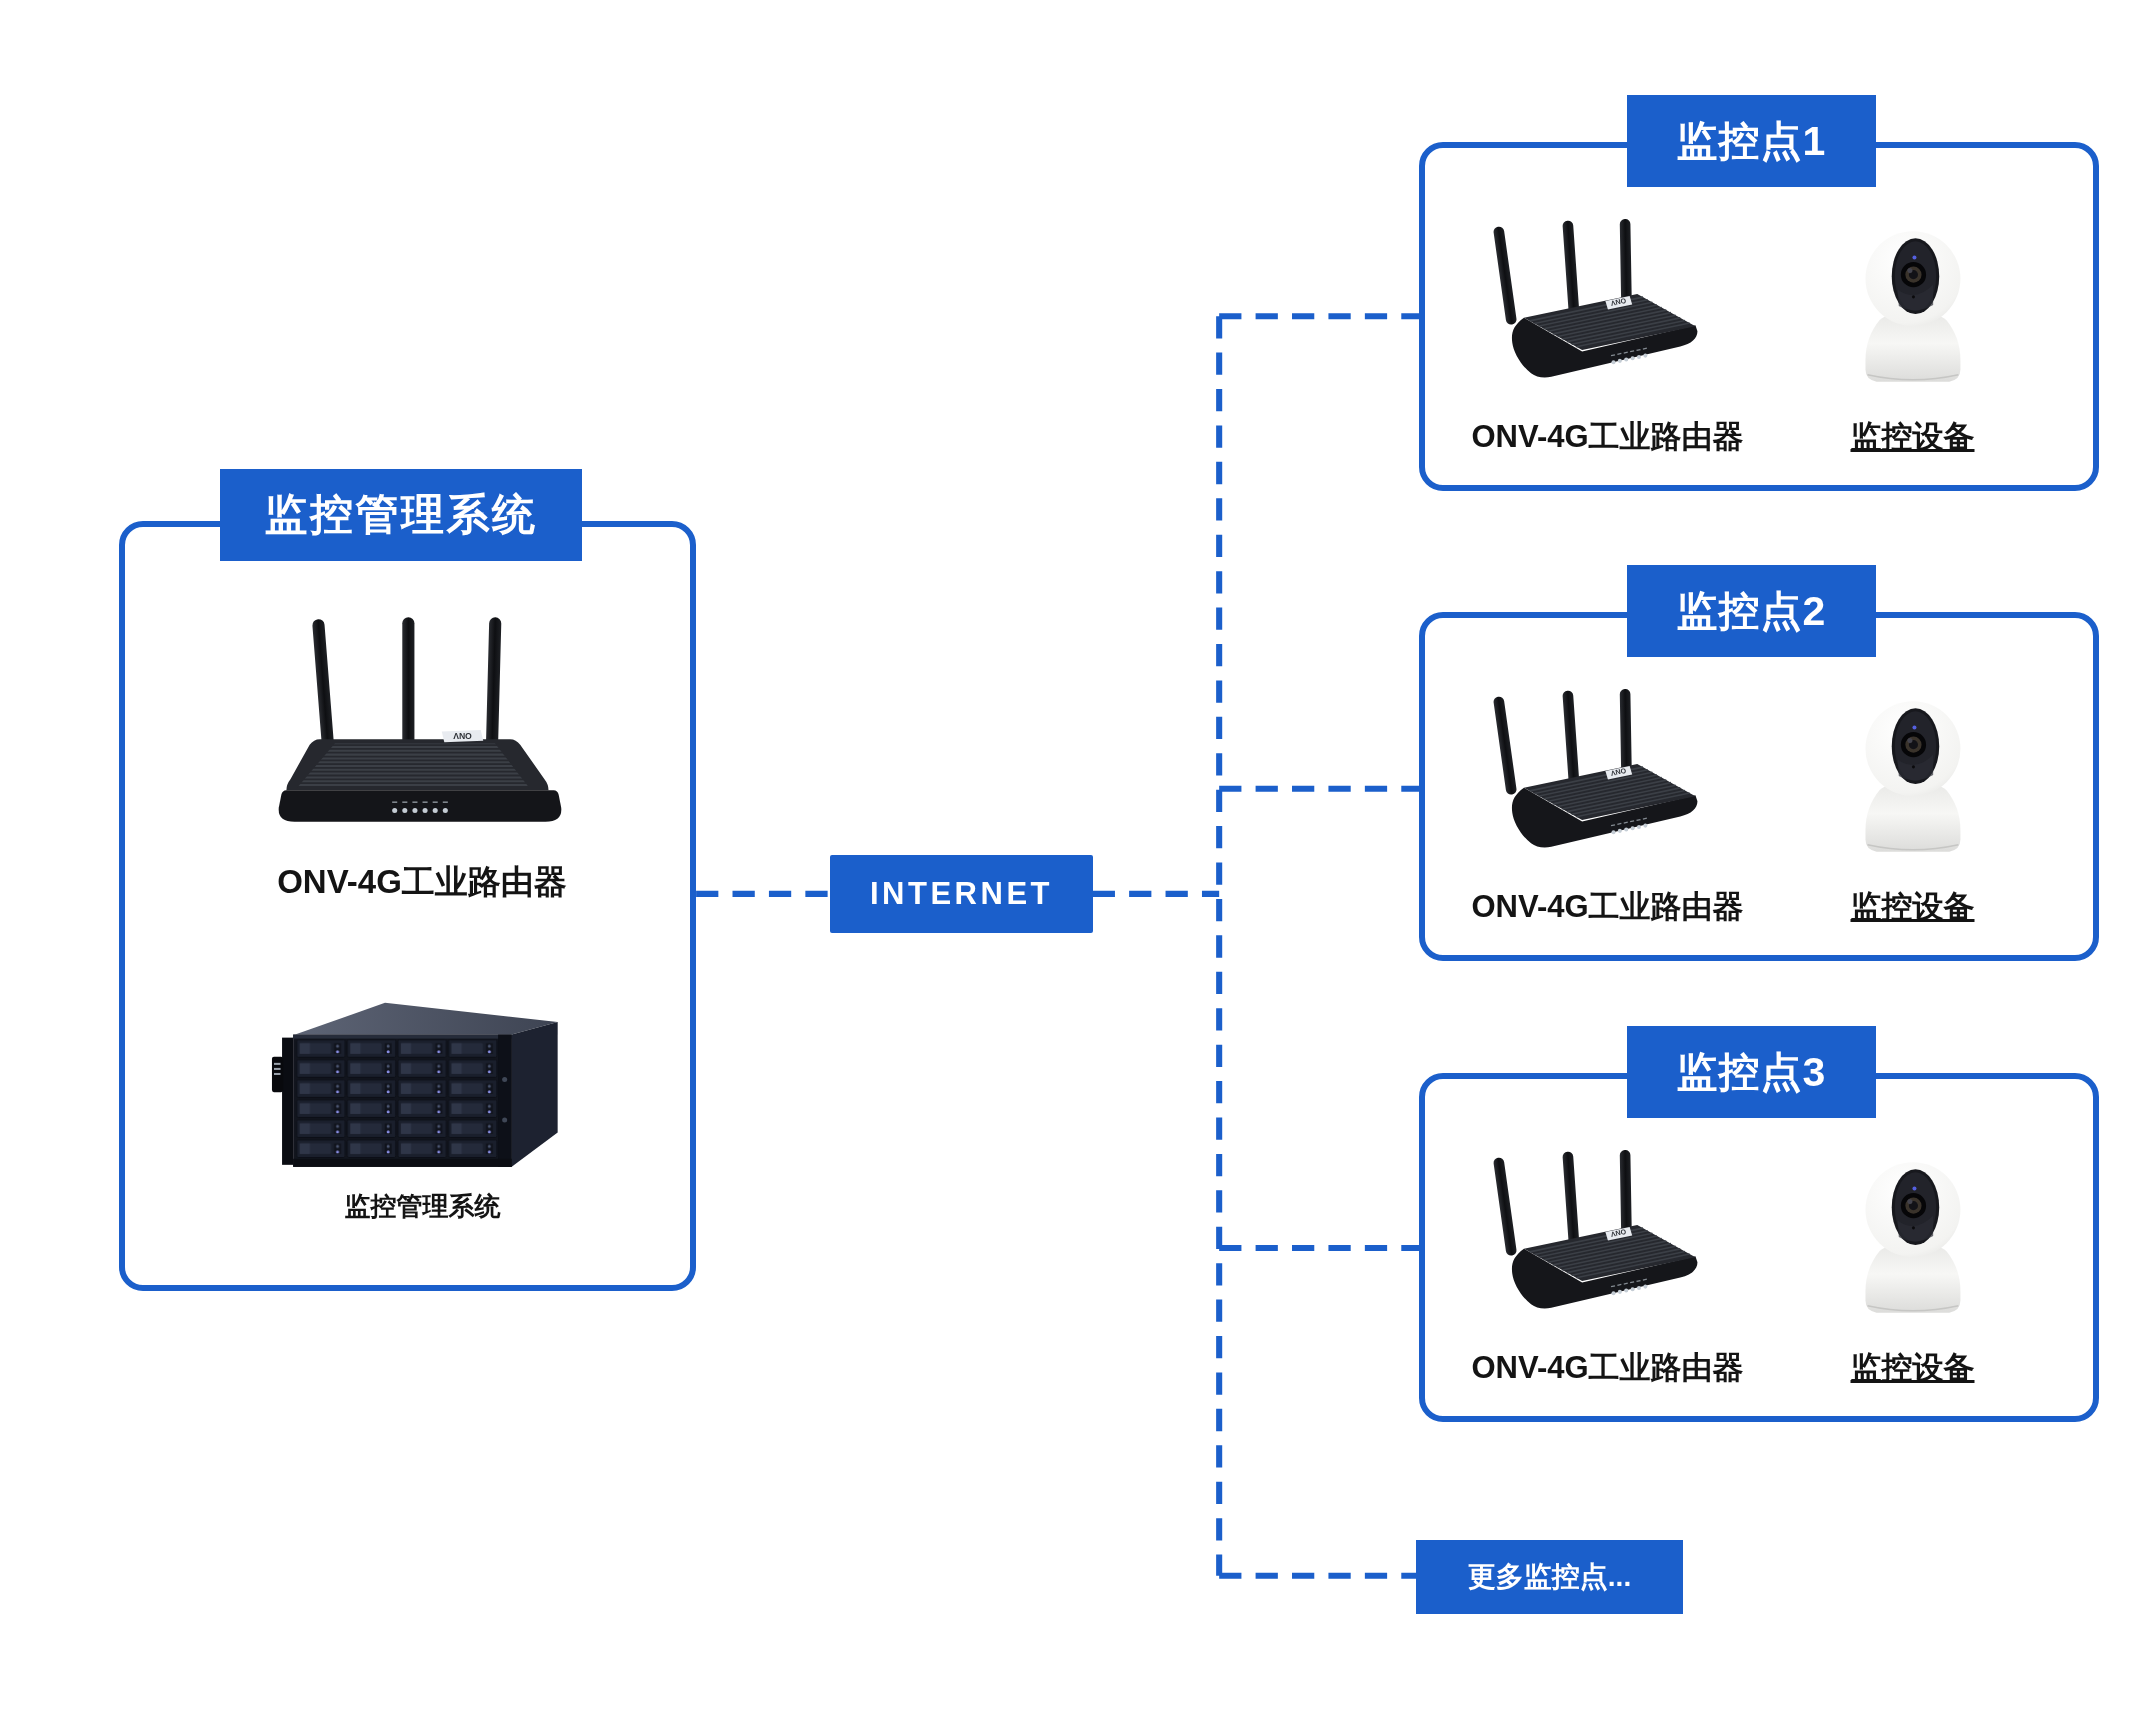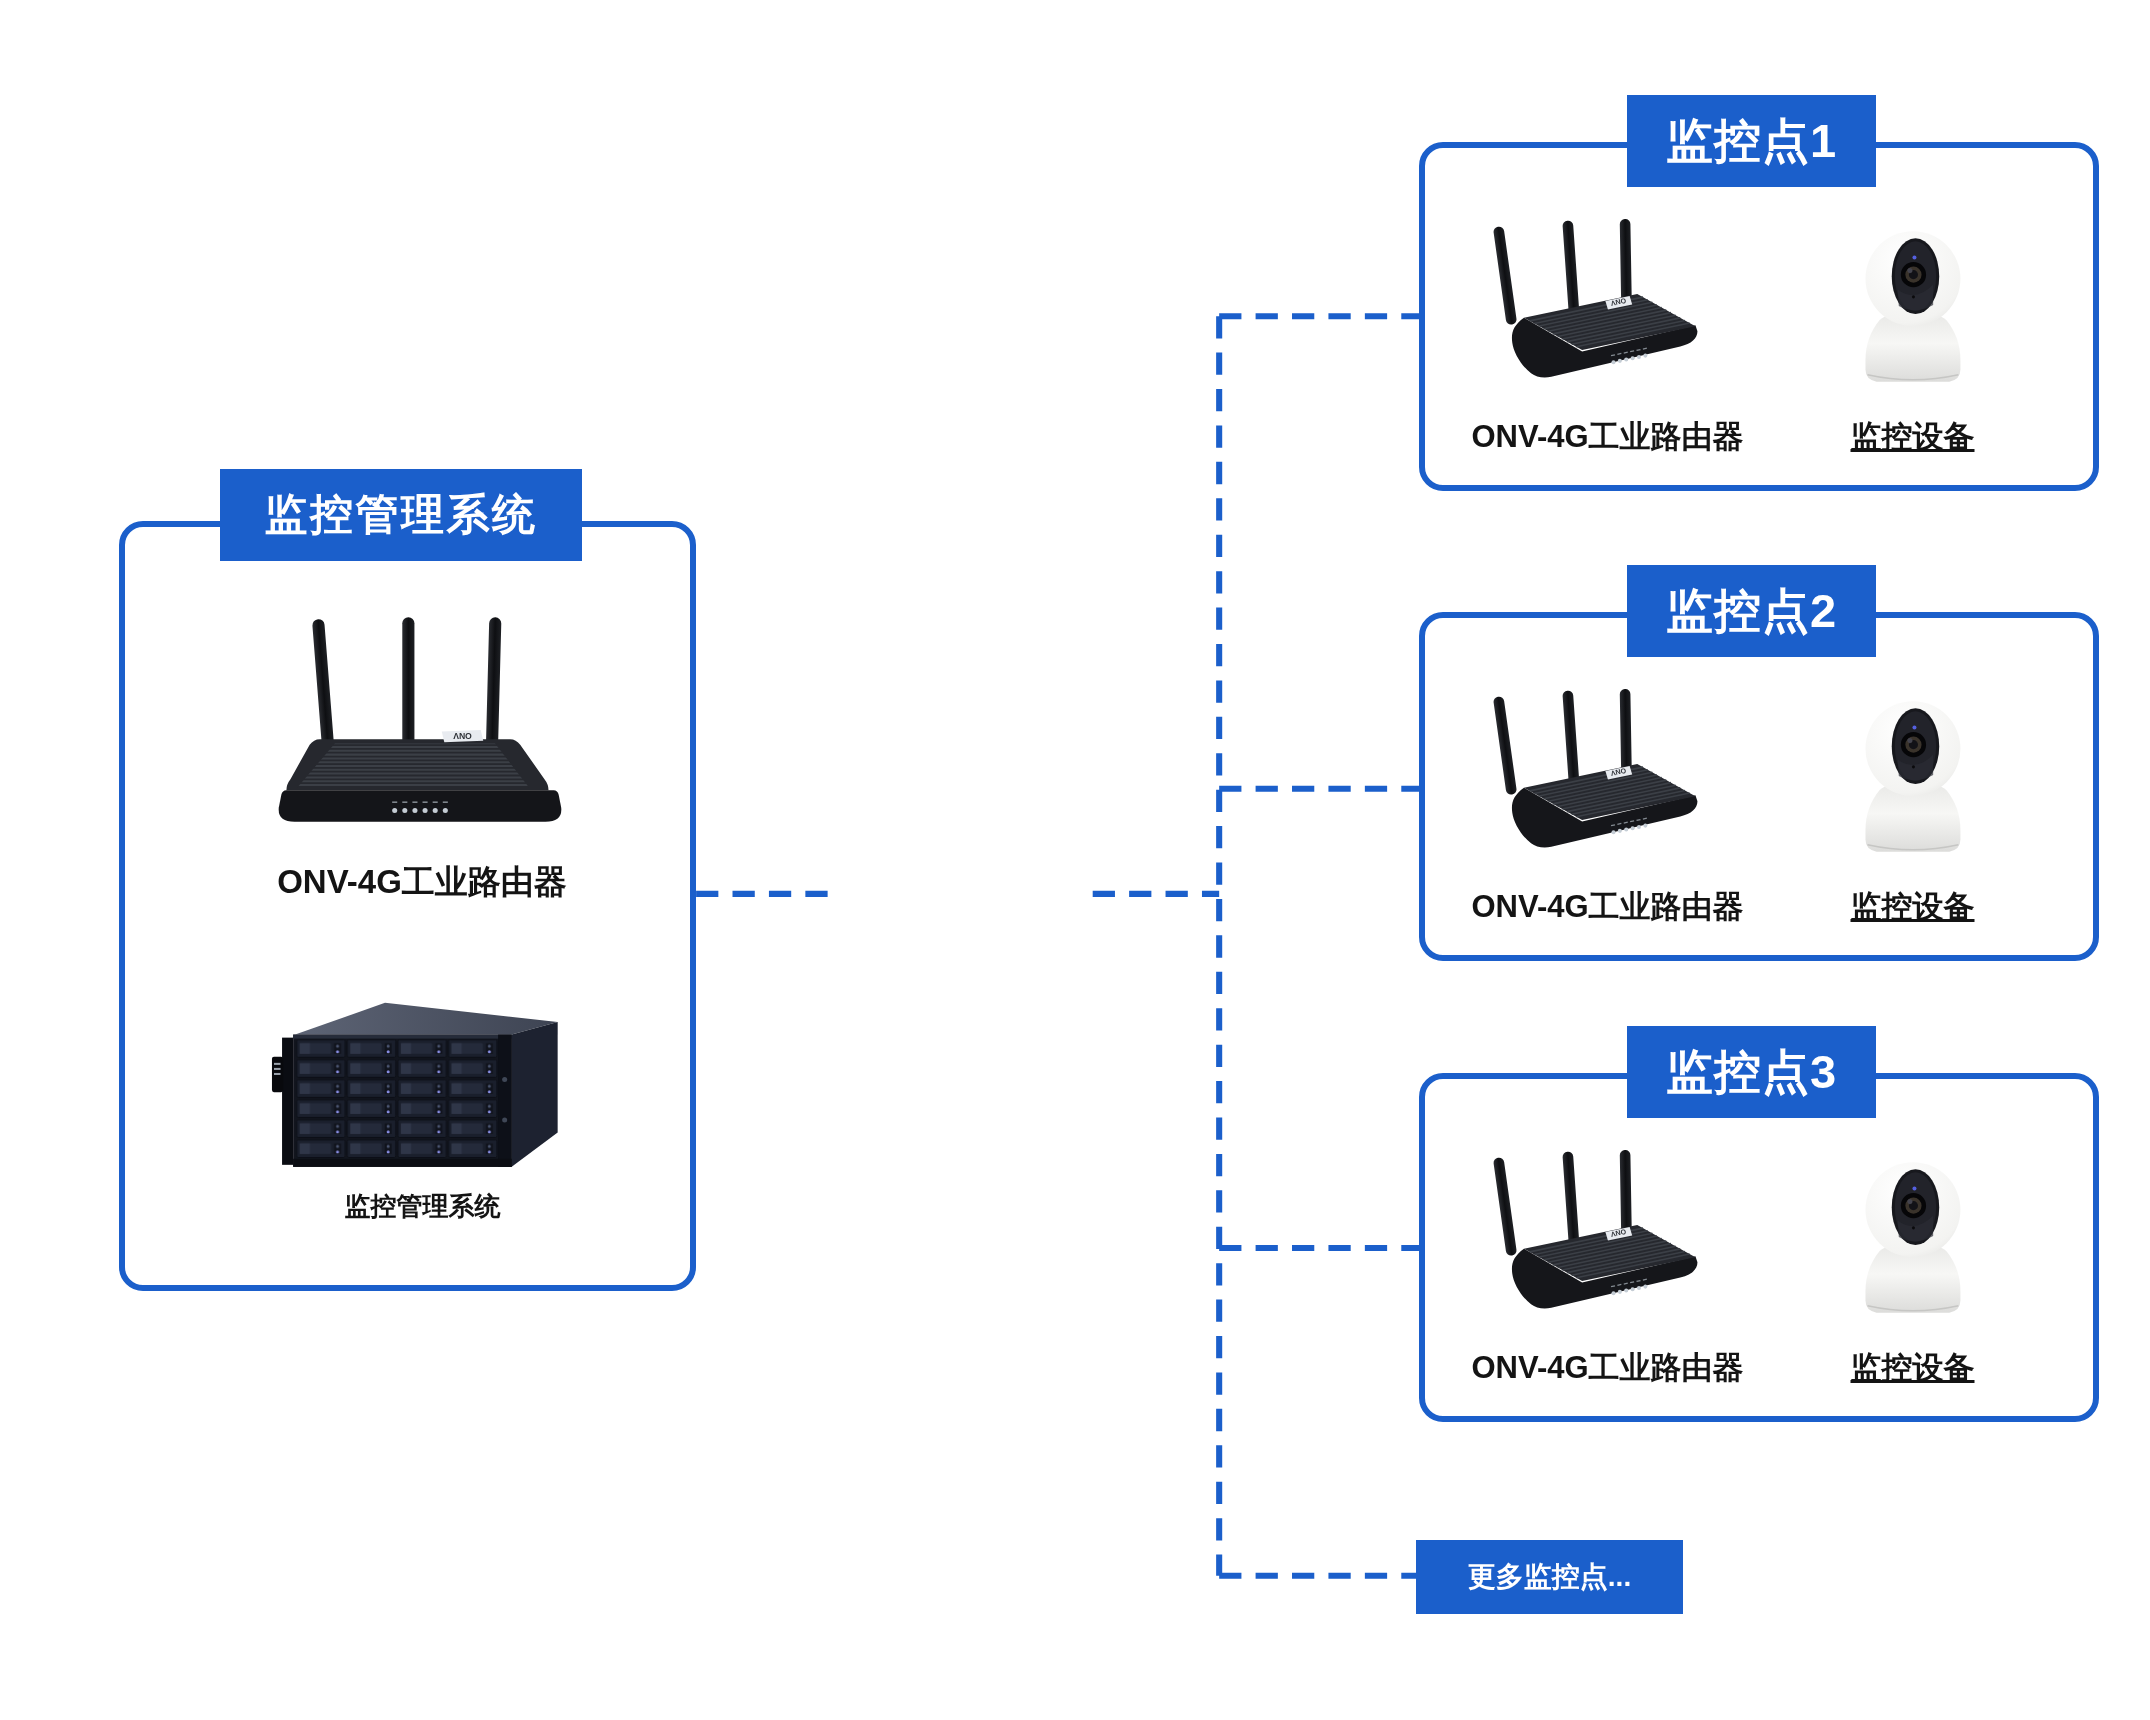--- a/index.html
+++ b/index.html
@@ -9,21 +9,21 @@
             font-family:"Liberation Sans", sans-serif; overflow:hidden; }
   .wires { position:absolute; left:0; top:0; }
   .wires path { stroke:var(--accent); stroke-width:12; fill:none; stroke-dasharray:44 28; }
   .box { position:absolute; border:6px solid var(--accent); border-radius:24px; background:#fff; }
   .badge { position:absolute; background:var(--accent); color:#fff; font-weight:bold;
            display:flex; align-items:center; justify-content:center; white-space:nowrap; }
   .lbl { position:absolute; color:var(--label); font-weight:bold; text-align:center; white-space:nowrap; }
   .dev { position:absolute; }
   .center-badge { left:220px; top:469px; width:362px; height:92px; font-size:43px; letter-spacing:2.5px; }
   .site { left:1419px; width:680px; height:349px; }
-  .site .badge { left:202px; top:-53px; width:249px; height:92px; font-size:47px; letter-spacing:1px; }
+  .site .badge { left:202px; top:-53px; width:249px; height:92px; font-size:41px; letter-spacing:1px; }
   .inet { position:absolute; left:830px; top:855px; width:263px; height:78px; background:var(--accent);
           color:#fff; font-weight:bold; font-size:31px; letter-spacing:3.5px; border-radius:2px;
           display:flex; align-items:center; justify-content:center; }
   .more { position:absolute; left:1416px; top:1540px; width:267px; height:74px; background:var(--accent);
           color:#fff; font-weight:bold; font-size:28px; display:flex; align-items:center; justify-content:center; }
   .site .lbl { font-size:31px; top:266px; height:46px; line-height:46px; }
   .site .router-label { left:31px; width:303px; }
   .site .camera-label { left:361px; width:253px;text-decoration:underline; }
   .site .router { left:58px; top:71px; width:263px; height:167px; }
   .site .camera { left:402px; top:61px; width:182px; height:202px; }
@@ -190,20 +190,23 @@
   </div>
   <svg class="dev" style="left:253px; top:602px; width:334px; height:243px;" viewBox="0 0 660 480">
       <use href="#sym-routerF" xlink:href="#sym-routerF"></use>
     </svg>
   <div class="lbl" style="left:169px; top:859px; width:506px; font-size:33px; height:46px; line-height:46px;">ONV-4G工业路由器</div>
   <svg class="dev" style="left:243px; top:971px; width:384px; height:212px;" viewBox="0 0 760 420">
       <use href="#sym-server" xlink:href="#sym-server"></use>
     </svg>
   <div class="lbl" style="left:220px; top:1183px; width:405px; font-size:26px; height:46px; line-height:46px;">监控管理系统</div>
 
+  <div class="inet">
+    <span>INTERNET</span>
+  </div>
 
   <section class="box site" style="top:142px;">
     <div class="badge">
       <span>监控点1</span>
     </div>
     <svg class="dev router" viewBox="0 0 520 330">
         <use href="#sym-routerQ" xlink:href="#sym-routerQ"></use>
       </svg>
     <svg class="dev camera" viewBox="0 0 360 400">
         <use href="#sym-camera" xlink:href="#sym-camera"></use>

